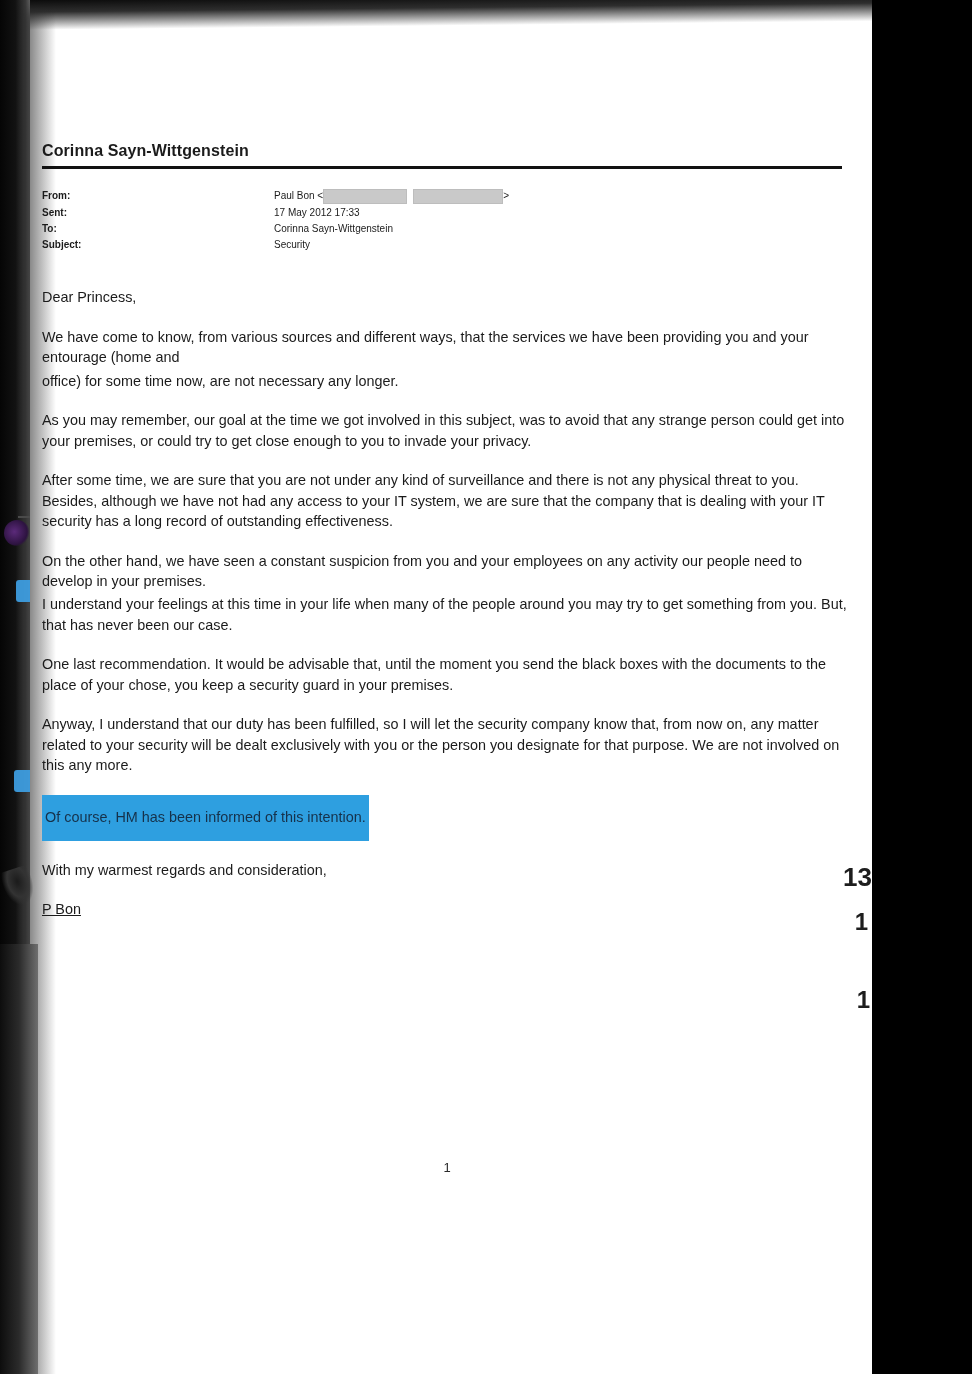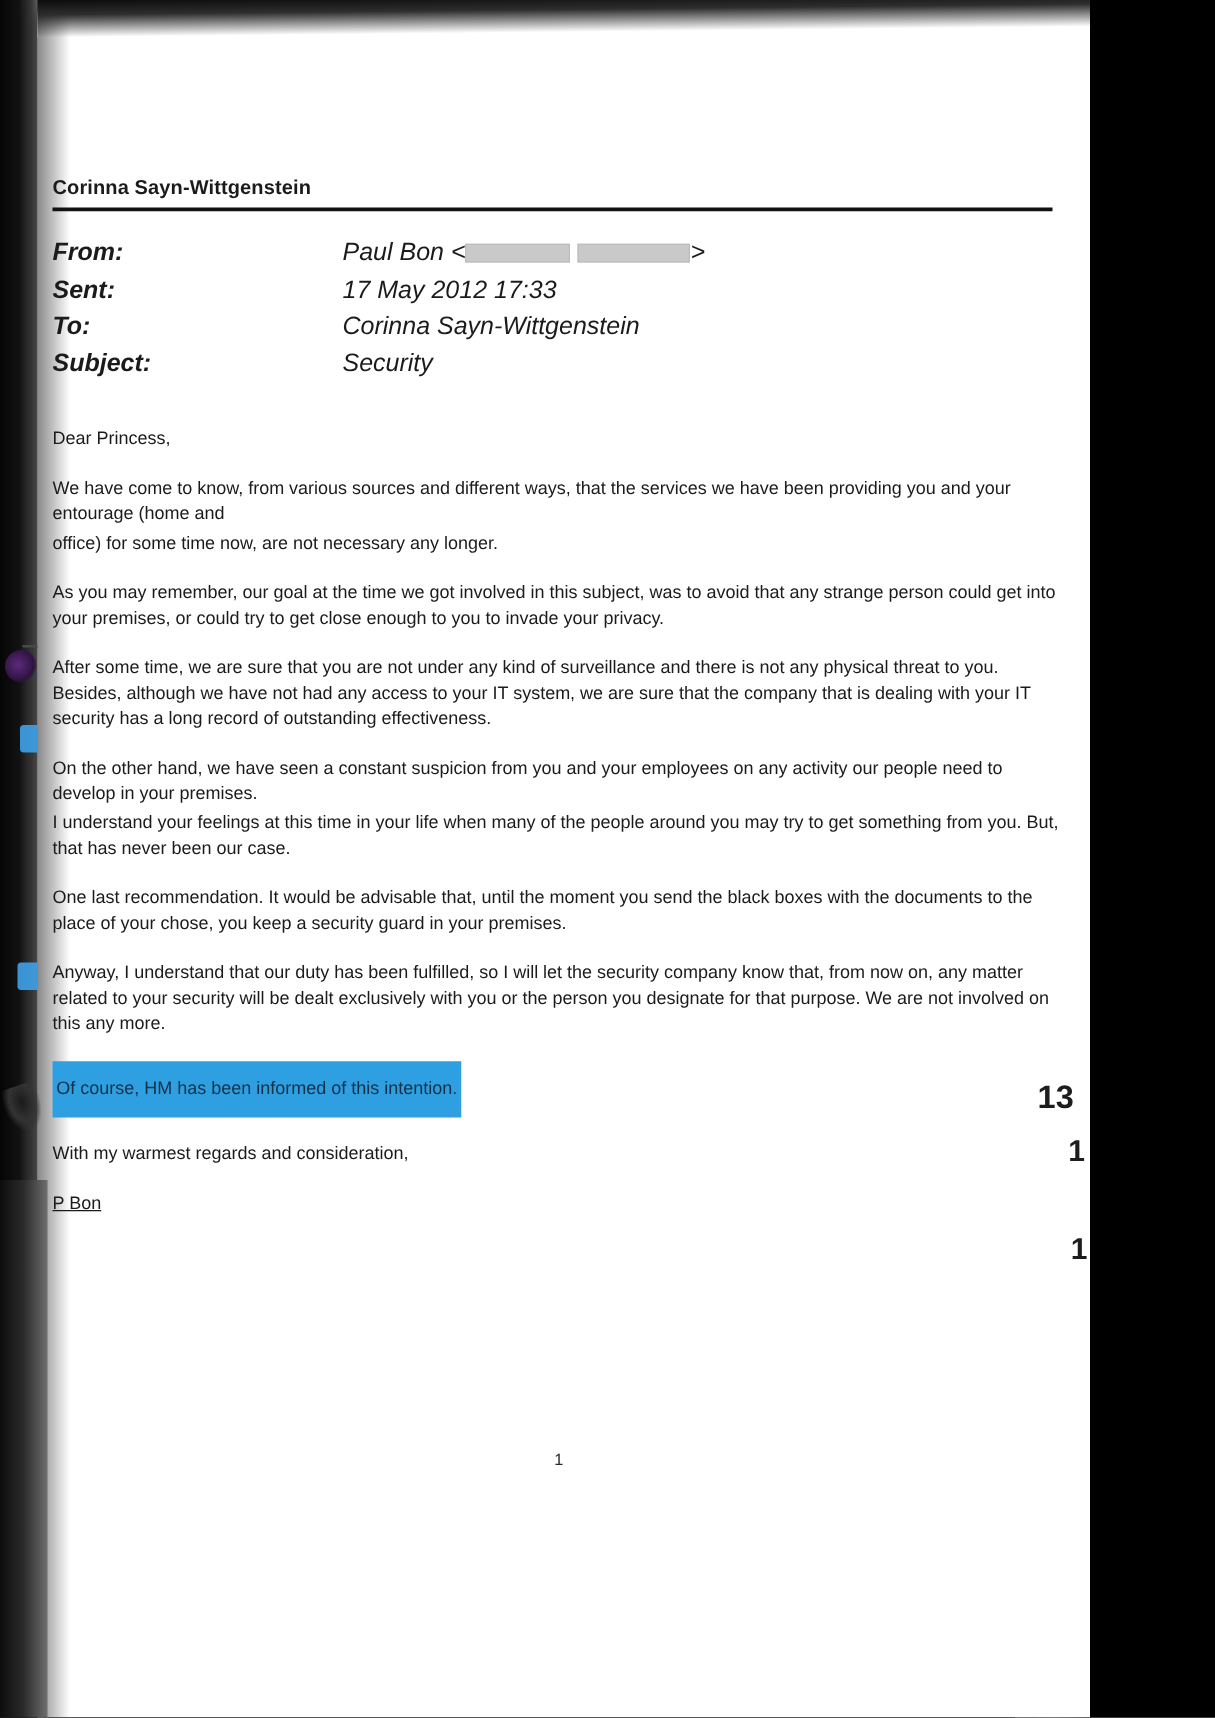--- a/index.html
+++ b/index.html
@@ -103,22 +103,21 @@
     margin: 3px 0 20px 0;
   }
 
   table.headers {
     border-collapse: collapse;
     margin: 0 0 34px 0;
   }
   table.headers td {
     padding: 0 0 2px 0;
     vertical-align: top;
-    font-size: 20px;
-    font-style: italic;
+    font-size: 10px;
   }
   td.hlabel {
     font-weight: bold;
     width: 232px;
     padding-right: 8px;
   }
   .redaction {
     display: inline-block;
     vertical-align: middle;
     height: 13px;
@@ -190,21 +189,21 @@
   }
 
   
   .edge-num {
     position: absolute;
     font-family: "Liberation Sans", sans-serif;
     font-weight: bold;
     color: #1d1d1d;
     font-size: 26px;
   }
-  .edge-num.n1 { right: 13px; top: 862px; }
+  .edge-num.n1 { right: 0px; top: 862px; }
   .edge-num.n2 { right: 4px; top: 908px; font-size: 24px; }
   .edge-num.n3 { right: 2px; top: 986px; font-size: 24px; }
 </style>
 </head>
 <body>
 
 <div id="scan">
 
   <div class="binding"></div>
 

